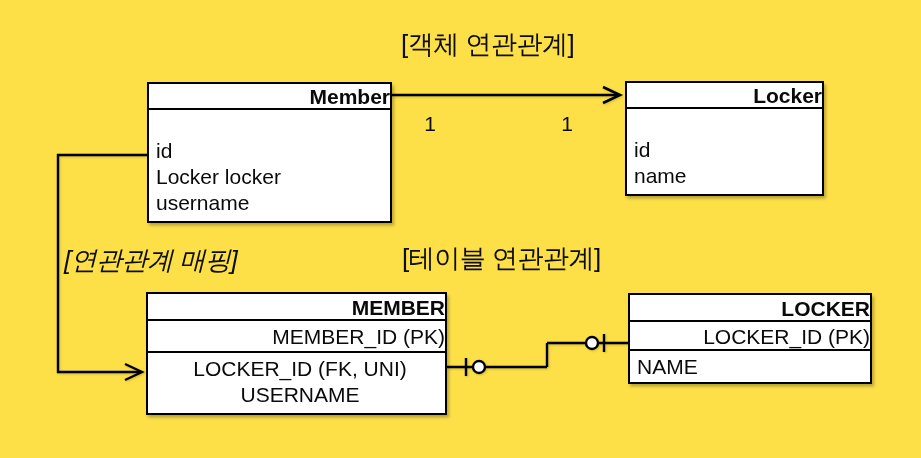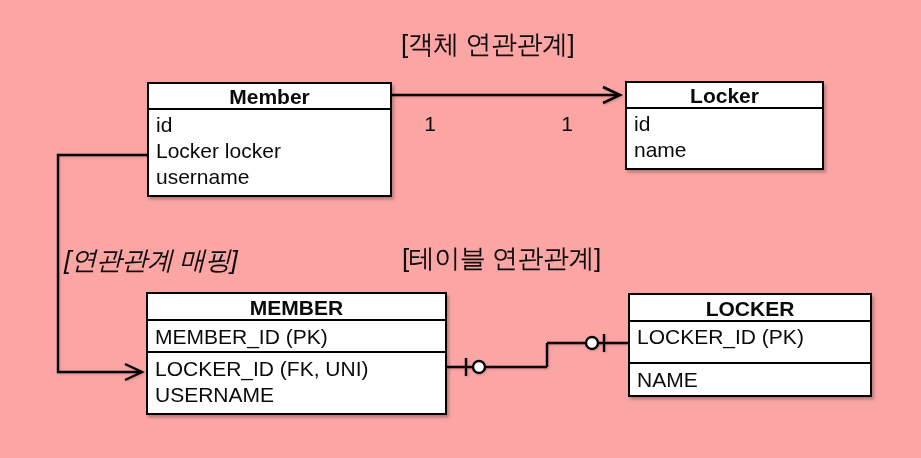--- a/index.html
+++ b/index.html
@@ -1,21 +1,21 @@
 <!DOCTYPE html>
 <html><head>
 <meta charset="utf-8">
 <style>
   * { margin: 0; padding: 0; box-sizing: border-box; }
   html, body { background: #ffffff; }
   body { font-family: "Liberation Sans", sans-serif; color: #0a0a0a; }
   .canvas {
     position: relative;
     width: 921px; height: 458px;
-    background: #fca5a5;
+    background: #fde047;
     overflow: hidden;
   }
   svg.wires {
     position: absolute; left: 0; top: 0;
     width: 921px; height: 458px;
     filter: drop-shadow(1px 1.5px 1px rgba(0,0,0,0.18));
     z-index: 1;
   }
   .klabel {
     position: absolute;
@@ -34,43 +34,43 @@
   }
   .box {
     position: absolute;
     background: #ffffff;
     border: 2.5px solid #000000;
     box-shadow: 2px 2.5px 3px rgba(0,0,0,0.28);
     z-index: 2;
   }
   .box .title {
     font-weight: bold;
-    text-align: center;
+    text-align: right;
     border-bottom: 2.5px solid #000000;
     font-size: 21px;
   }
   .row { font-size: 21px; padding-left: 7px; white-space: nowrap; }
   .bold { font-weight: normal; }
 
   
   .member-class { left: 147px; top: 82px; width: 245px; }
   .locker-class { left: 625px; top: 81px; width: 199px; }
   .member-class .title, .locker-class .title { height: 26px; line-height: 26px; }
-  .class-body { padding: 2px 0 5px 0; }
+  .class-body { padding: 2px 0 5px 0; margin-top: 26px; }
   .class-body .row { line-height: 26px; }
 
   
   .member-table { left: 146px; top: 292px; width: 301px; }
   .locker-table { left: 628px; top: 293px; width: 244px; }
   .member-table .title, .locker-table .title { height: 27px; line-height: 27px; }
-  .pk-row { border-bottom: 2.5px solid #000000; }
+  .pk-row { border-bottom: 2.5px solid #000000; text-align: right; }
   .member-table .pk-row { height: 32px; line-height: 32px; }
-  .locker-table .pk-row { height: 42px; line-height: 29px; }
+  .locker-table .pk-row { height: 29px; line-height: 29px; }
   .fk-section { padding: 3px 0 5px 0; }
-  .fk-section .row { line-height: 26px; }
+  .fk-section .row { line-height: 26px; text-align: center; }
   .locker-table .name-row { height: 31px; line-height: 31px; }
 
   
   .label-object { left: 401px; top: 27px; }
   .label-mapping { left: 64px; top: 243px; font-style: italic; }
   .label-table { left: 402px; top: 241px; }
   .card-left { left: 421px; top: 112px; }
   .card-right { left: 558px; top: 112px; }
 </style>
 </head>

